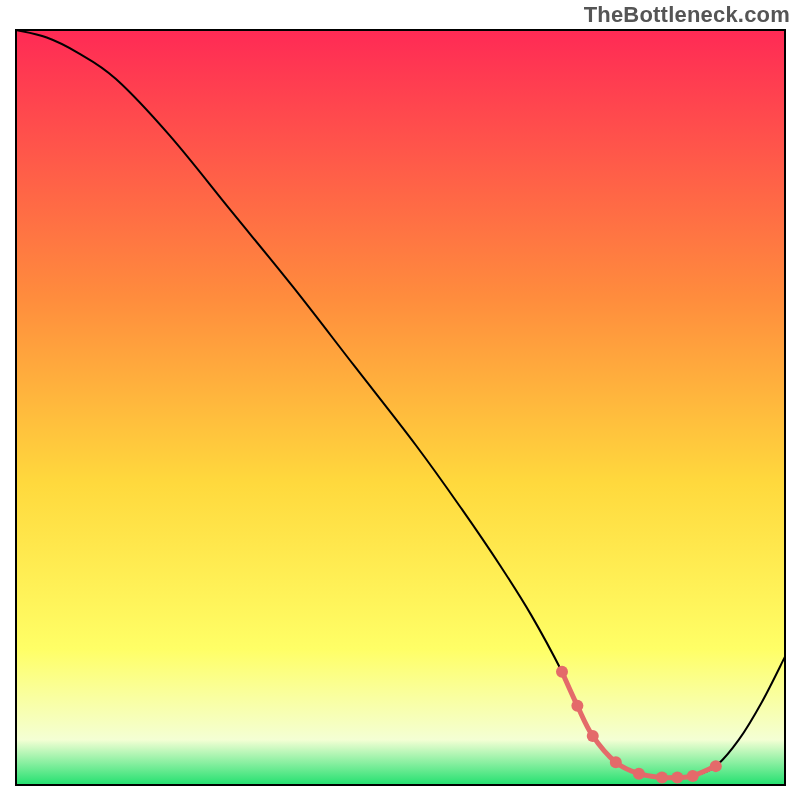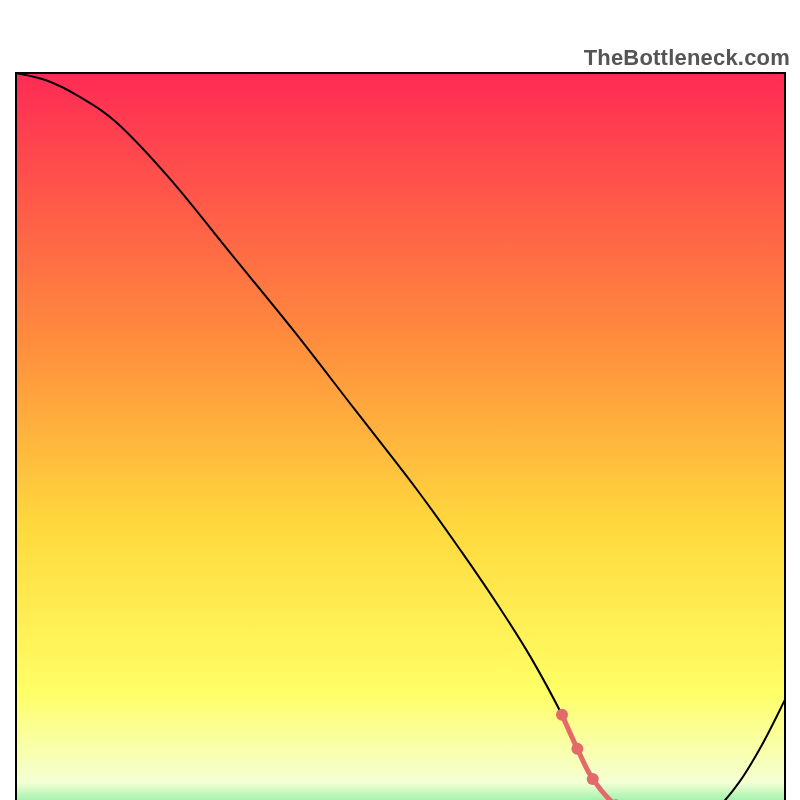--- a/index.html
+++ b/index.html
@@ -8,21 +8,20 @@
     width: 800px;
     height: 800px;
     background: #ffffff;
     font-family: Arial, Helvetica, sans-serif;
     overflow: hidden;
   }
   .container {
     position: relative;
     width: 800px;
     height: 612px;
-    margin-top: 43px;
   }
   .watermark {
     position: absolute;
     top: 2px;
     right: 10px;
     font-size: 22px;
     font-weight: 600;
     color: #555;
     letter-spacing: 0.2px;
     z-index: 20;

